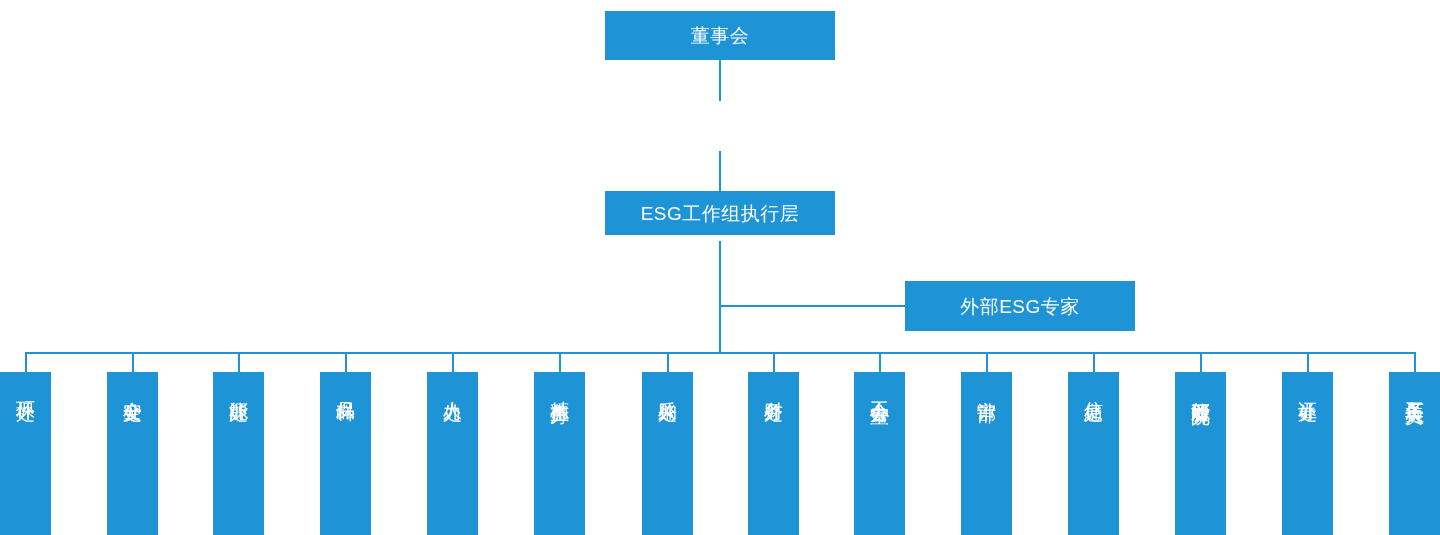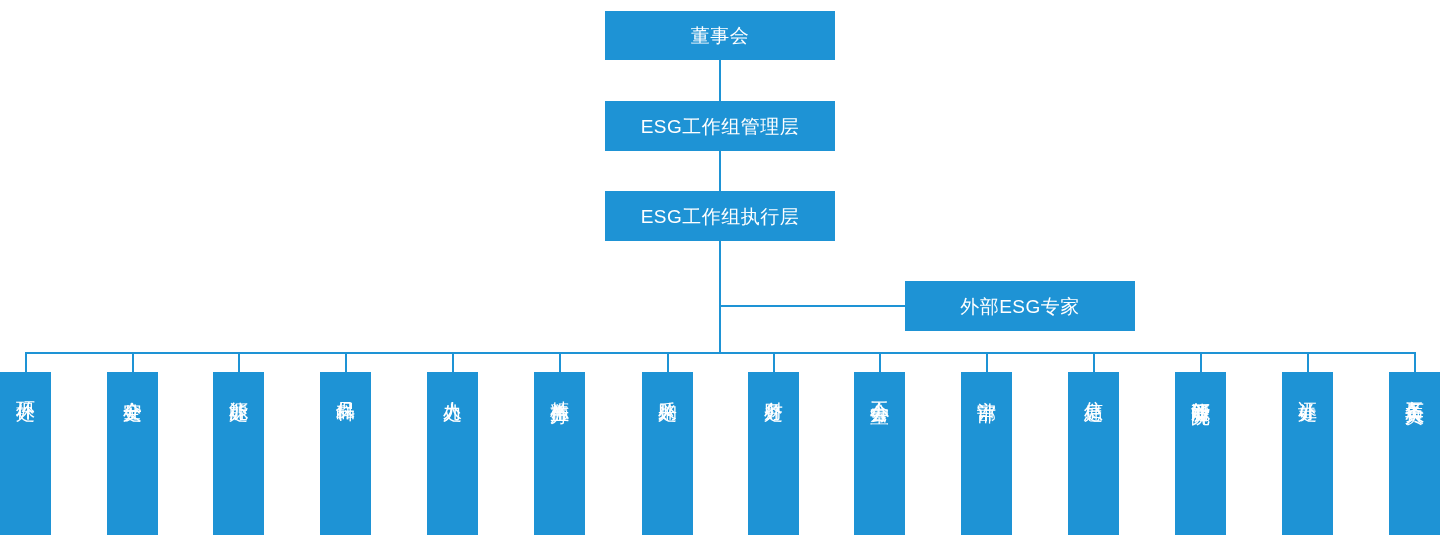--- a/index.html
+++ b/index.html
@@ -84,25 +84,22 @@
   <div class="line line-v" style="left:986px; top:341px; height:21px;"></div>
   <div class="line line-v" style="left:1093px; top:341px; height:21px;"></div>
   <div class="line line-v" style="left:1200px; top:341px; height:21px;"></div>
   <div class="line line-v" style="left:1307px; top:341px; height:21px;"></div>
   <div class="line line-v" style="left:1414px; top:341px; height:21px;"></div>
 
   <div class="node node-top" style="left:605px; top:0px; width:230px; height:49px;">
     <span>董事会</span>
   </div>
 
-  <div class="node node-top" style="left:605px; top:90px; width:230px; height:50px;">
-    <span>ESG工作组管理层</span>
-  </div>
 
-  <div class="node node-top" style="left:605px; top:180px; width:230px; height:50px;">
+  <div class="node node-top" style="left:605px; top:180px; width:230px; height:44px;">
     <span>ESG工作组执行层</span>
   </div>
 
   <div class="node node-top" style="left:905px; top:270px; width:230px; height:50px;align-items:center;">
     <span>外部ESG专家</span>
   </div>
 
   <div class="node node-leaf" style="left:0px; top:361px; width:51px; height:164px;">
     <span class="vtext">环保处</span>
   </div>

